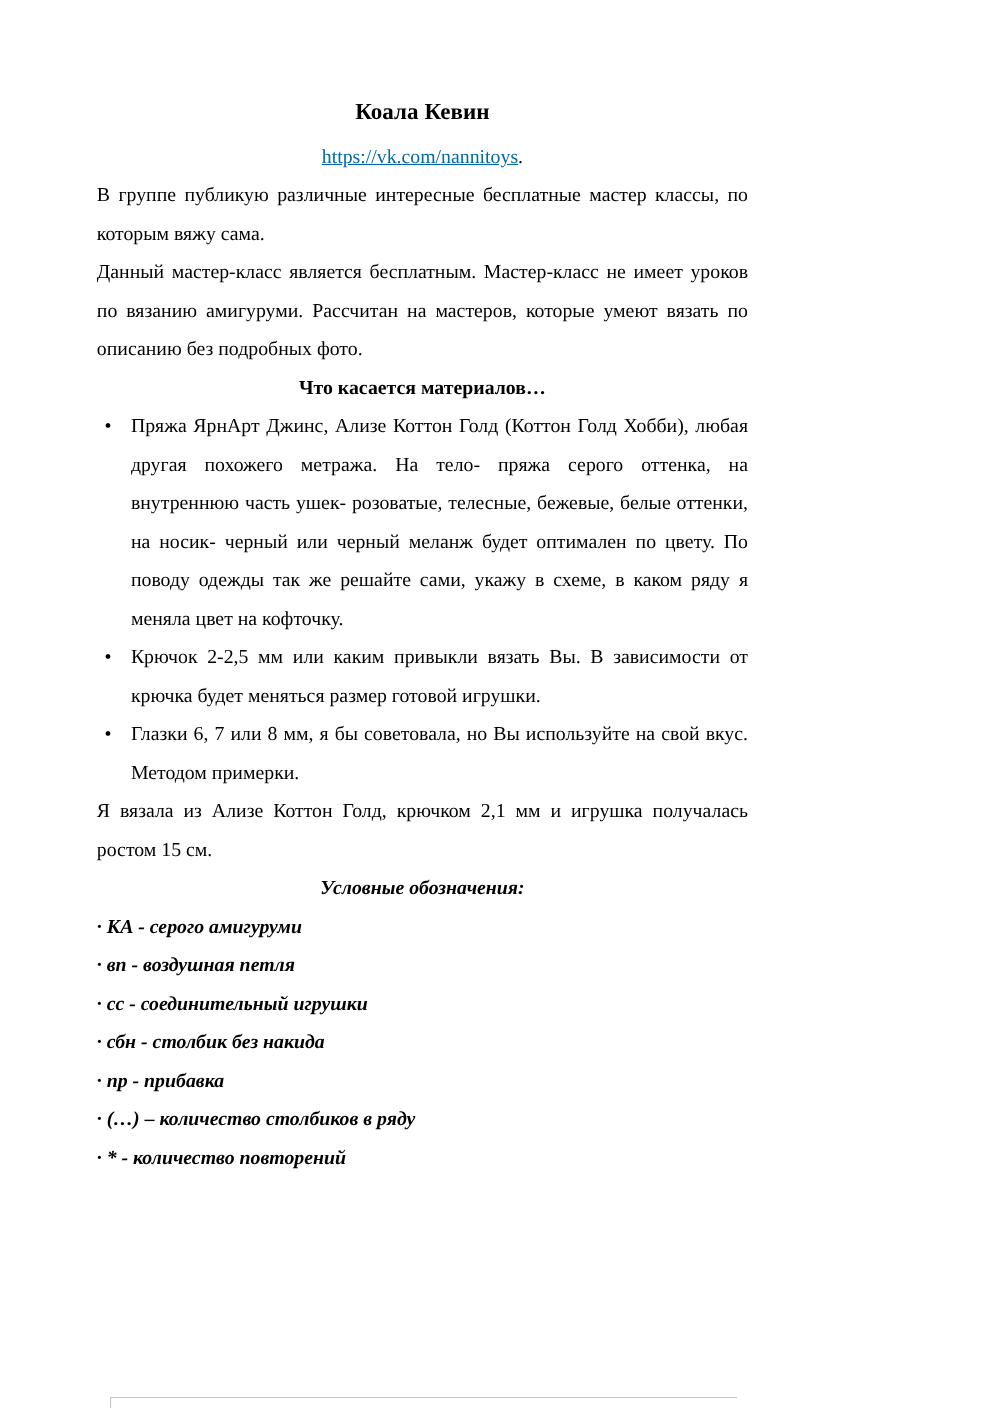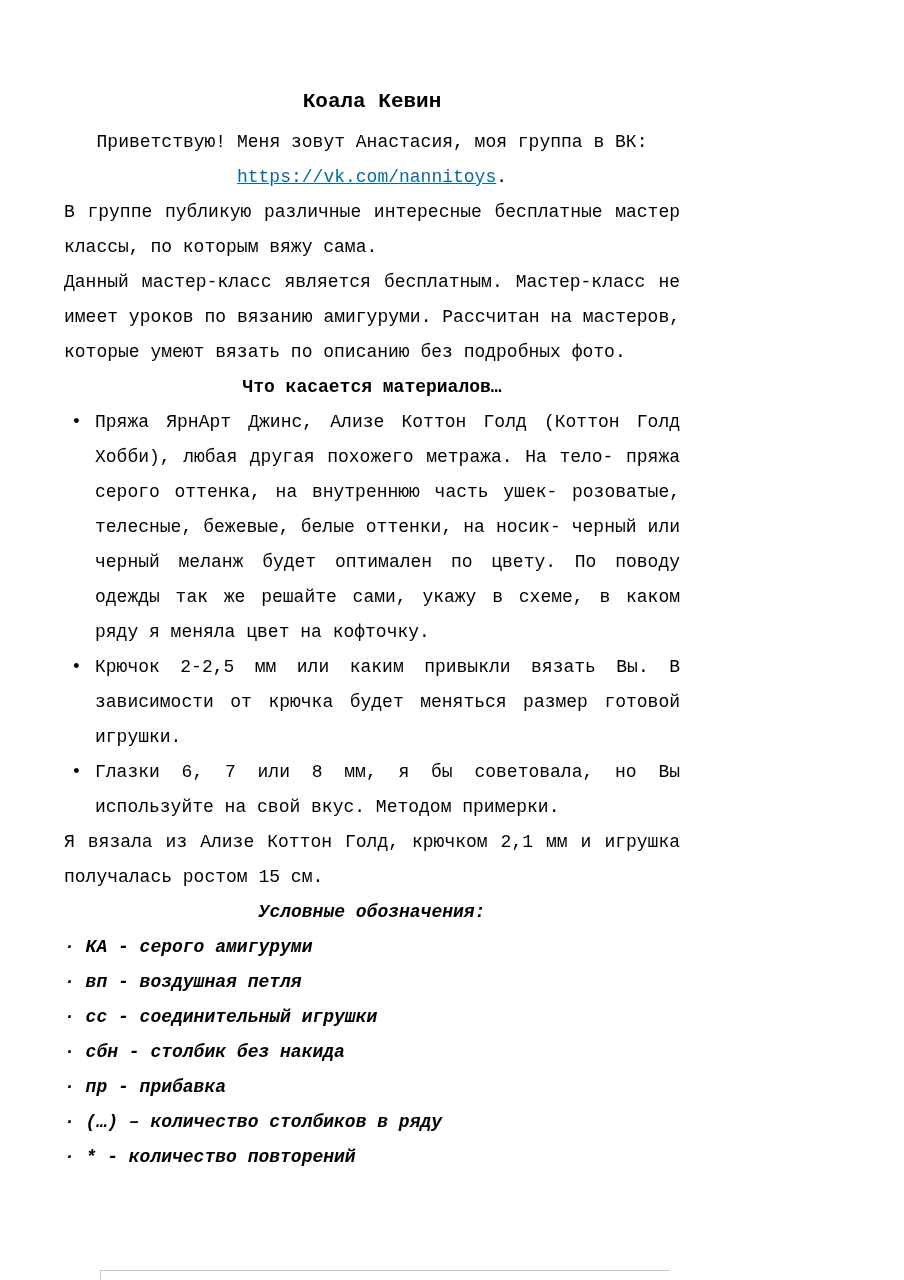--- a/index.html
+++ b/index.html
@@ -6,22 +6,22 @@
     margin: 0;
     padding: 0;
     background: #ffffff;
   }
   .page {
     position: relative;
     width: 744px;
     height: 1280px;
     box-sizing: border-box;
     background: #ffffff;
-    padding: 84px 64px 0 64px;
-    font-family: Liberation Mono, monospace;
+    padding: 84px 64px 0 88px;
+    font-family: Liberation Serif, serif;
     font-size: 18px;
     line-height: 35px;
     color: #000000;
     overflow: hidden;
   }
   .title {
     margin: 0 0 6px 0;
     font-size: 21px;
     font-weight: bold;
     text-align: center;
@@ -75,21 +75,20 @@
     border-left: 1px solid #c8c8c8;
   }
 </style>
 </head>
 <body>
 
 <div class="page">
 
   <h1 class="title">Коала Кевин</h1>
 
-  <p class="center">Приветствую! Меня зовут Анастасия, моя группа в ВК:</p>
 
   <p class="center"><a class="link">https://vk.com/nannitoys</a><span>.</span></p>
 
   <p class="just">В группе публикую различные интересные бесплатные мастер классы, по которым вяжу сама.</p>
 
   <p class="just">Данный мастер-класс является бесплатным. Мастер-класс не имеет уроков по вязанию амигуруми. Рассчитан на мастеров, которые умеют вязать по описанию без подробных фото.</p>
 
   <p class="heading-bold">Что касается материалов…</p>
 
   <div class="bullets">

